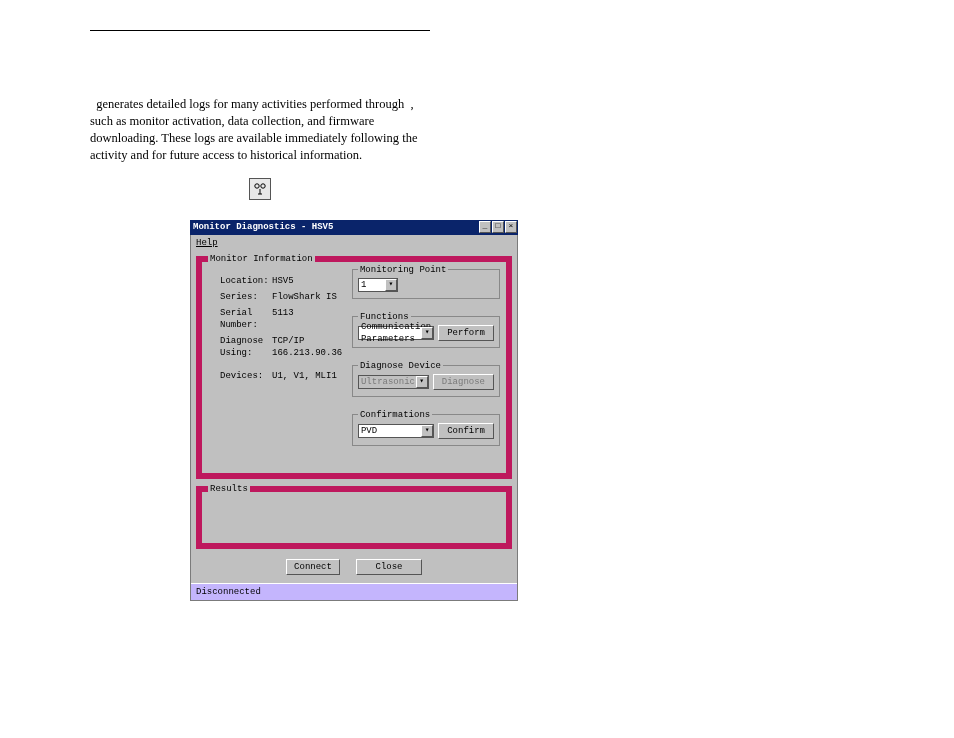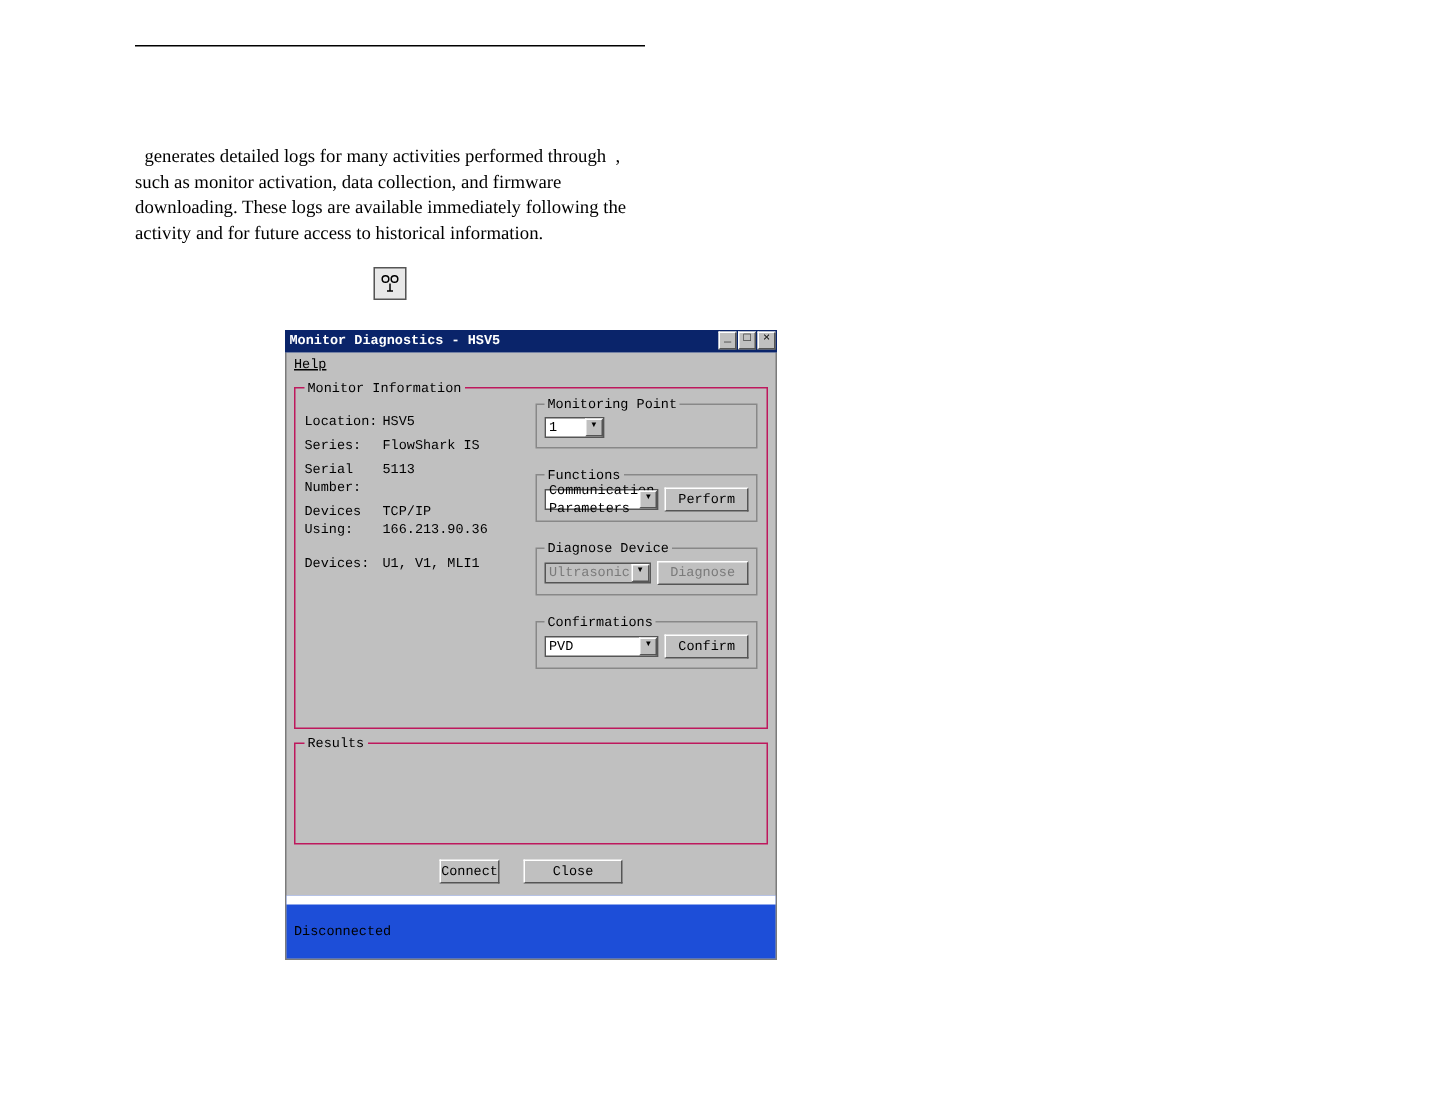--- a/index.html
+++ b/index.html
@@ -75,39 +75,39 @@
   }
   .client {
     background: #c0c0c0;
     border: 1px solid #7b7b7b; border-top: none;
     padding: 0 0 0 0;
   }
   .menubar { font-size: 9px; padding: 2px 5px; color:#000; }
   .menubar span { text-decoration: underline; text-decoration-color: #000; }
 
   fieldset.gb {
-    border: 1px solid #be185d;
+    border: 6px solid #be185d;
     margin: 2px 5px 4px 5px;
-    padding: 4px 6px 22px 6px;
+    padding: 4px 6px 10px 6px;
     font-size: 9px;
     color: #000;
     position: relative;
   }
   fieldset.gb > legend {
     font-size: 9px;
     padding: 0 2px;
     background: #c0c0c0;
     color: #000;
   }
   .cols { display: flex; gap: 6px; }
   .left-col { flex: 1 1 52%; padding-top:2px;}
   .right-col { flex: 1 1 48%; }
 
   .kv-row { display: flex; margin: 4px 0; }
-  .kv-row .k { width: 52px; color:#000; }
+  .kv-row .k { width: 52px; color:#000;margin-left:12px; }
   .kv-row .v { flex: 1; color:#000; }
 
   .small-gb {
     border: 1px solid #888;
     padding: 4px 5px 6px 5px;
     margin-bottom: 17px;
     position: relative;
   }
   .small-gb .lg {
     position: absolute;
@@ -144,21 +144,21 @@
     border-right-color:#555; border-bottom-color:#555;
     font-size:9px;
     padding: 0 8px;
     display:flex; align-items:center; justify-content:center;
     color:#000;
   }
   .btn.dis { color:#7a7a7a; }
   .progress-bar { height:14px; background:#c0c0c0; border:1px inset #888; }
   .results-area { height:34px; }
   .bottom-btns { display:flex; justify-content:center; gap:16px; padding:6px 0 8px;}
-  .status { font-size:9px; padding:12px 5px; border-top:6px solid #ffffff; background:#1d4ed8;}
+  .status { font-size:9px; padding:2px 5px; border-top:1px solid #ffffff; background:#c4b5fd;}
 </style>
 </head>
 <body>
 
 <div class="page">
   <hr class="hr">
 
   <div class="doc-body">
     <p>
       <span class="inline-term">&nbsp;</span>
@@ -201,21 +201,21 @@
                 </div>
               <div class="kv-row">
                   <span class="k">Series:</span>
                   <span class="v">FlowShark IS</span>
                 </div>
               <div class="kv-row">
                   <span class="k">Serial Number:</span>
                   <span class="v">5113</span>
                 </div>
               <div class="kv-row">
-                  <span class="k">Devices Using:</span>
+                  <span class="k">Diagnose Using:</span>
                   <span class="v">TCP/IP 166.213.90.36</span>
                 </div>
               <div class="kv-row" style="margin-top:10px;">
                   <span class="k">Devices:</span>
                   <span class="v">U1, V1, MLI1</span>
                 </div>
             </div>
             <div class="right-col">
 
               <div class="small-gb">
@@ -271,21 +271,21 @@
           </div>
         </fieldset>
 
 
         <fieldset class="gb">
           <legend>Results</legend>
           <div class="results-area"></div>
         </fieldset>
 
         <div class="bottom-btns">
-          <div class="btn" style="width:40px;">
+          <div class="btn" style="width:54px;">
               <span>Connect</span>
             </div>
           <div class="btn" style="width:66px;">
               <span>Close</span>
             </div>
         </div>
 
         <div class="status"><span>Disconnected</span></div>
       </div>
     </div>

